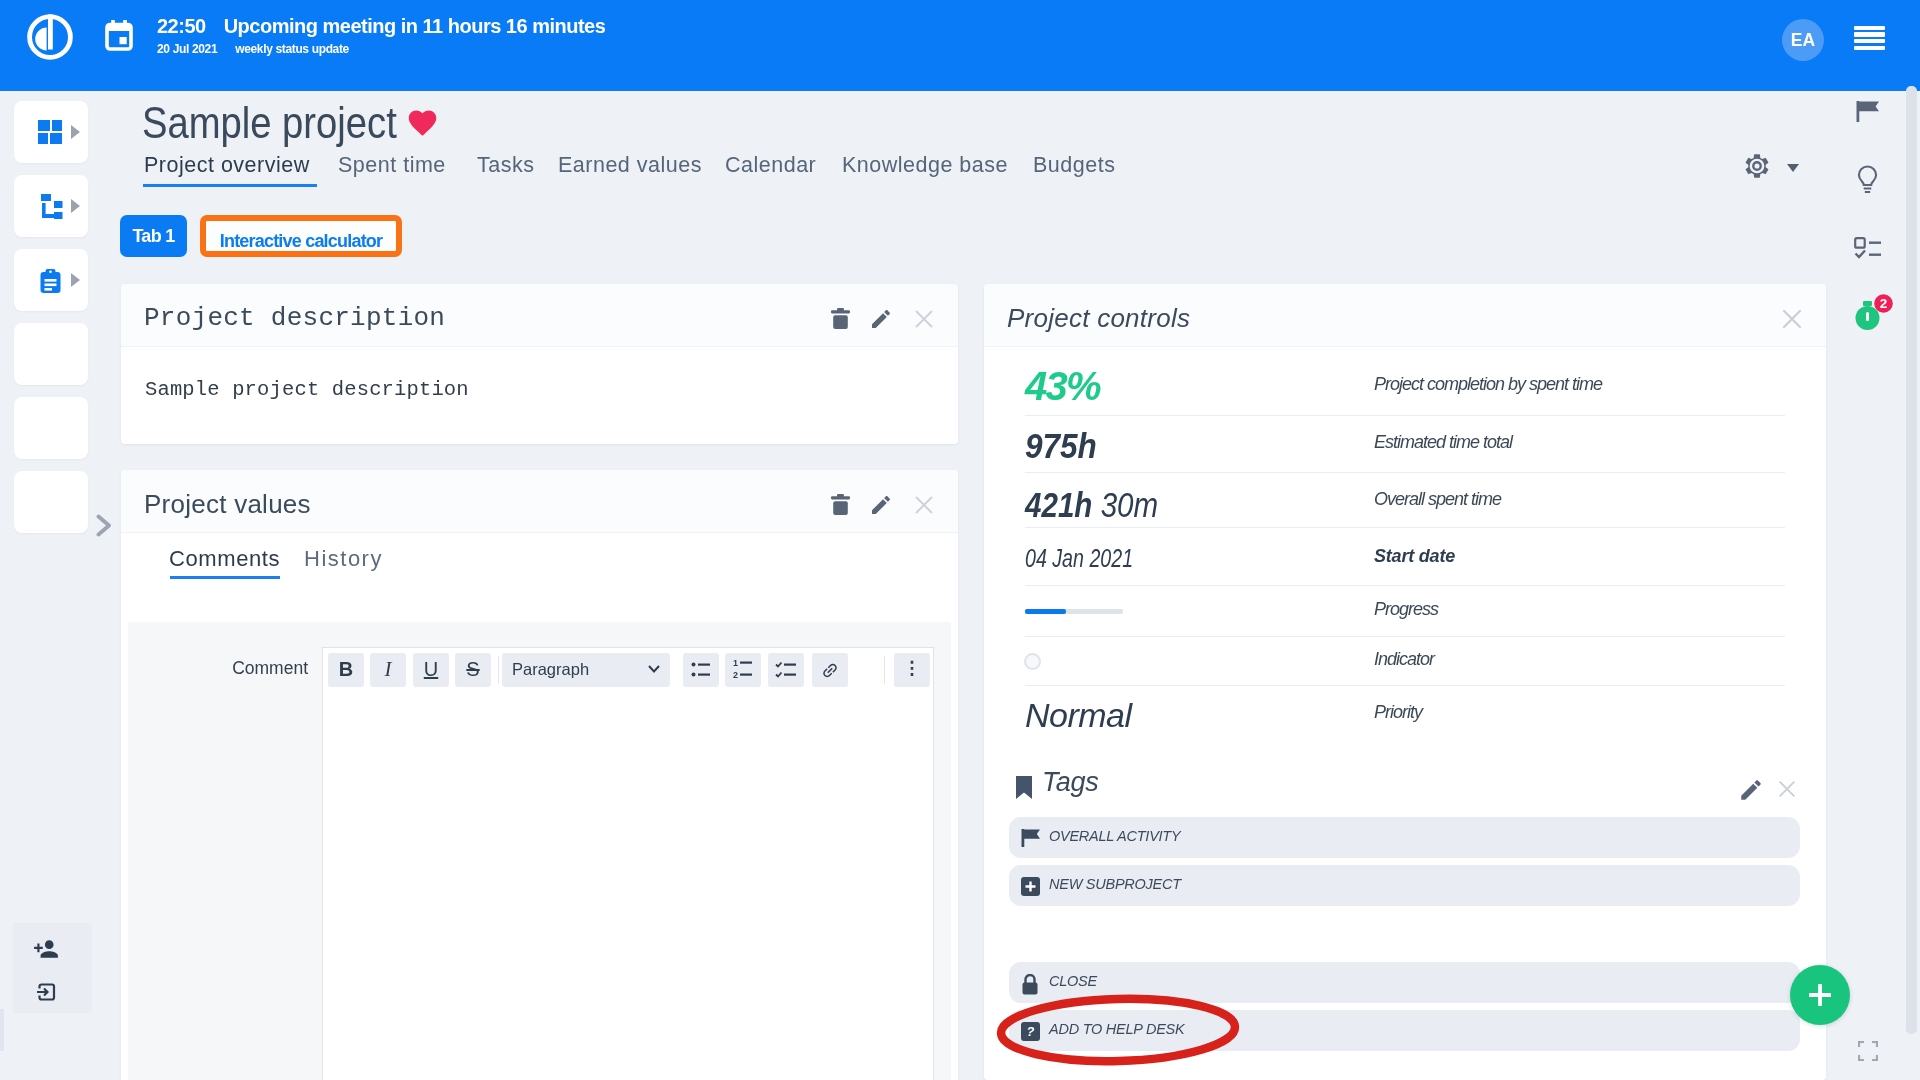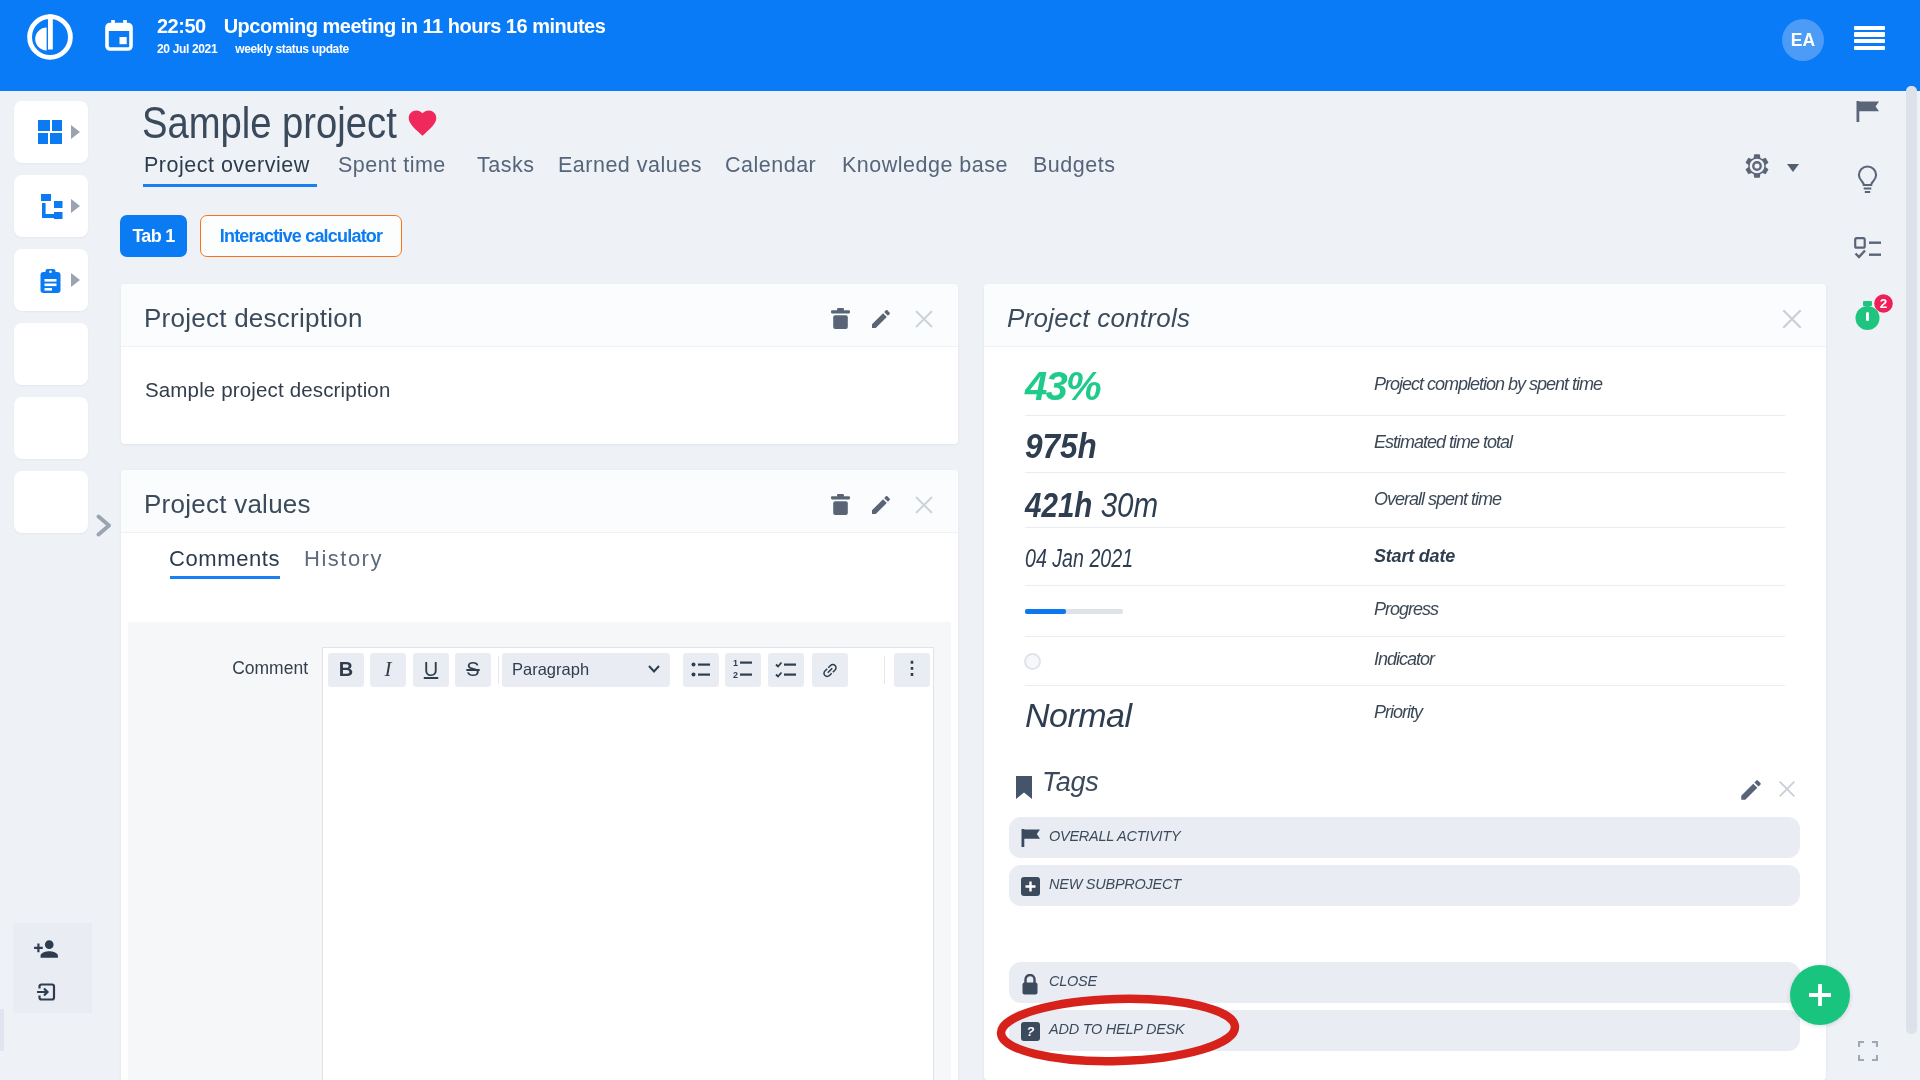--- a/index.html
+++ b/index.html
@@ -25,28 +25,28 @@
 #blpanel { position:absolute; left:13px; top:923px; width:79px; height:90px; background:#e9ecf2; }
 #lavsliver { position:absolute; left:0; top:1009px; width:4px; height:42px; background:#e2e5f0; }
 
 
 #h1 { position:absolute; left:142px; top:98px; font-size:44px; color:#3a4a5c; letter-spacing:0; white-space:nowrap; transform:scaleX(0.868); transform-origin:left top; }
 .nav-item { position:absolute; top:152.5px; font-size:21.5px; color:#55657a; white-space:nowrap; letter-spacing:0.5px; }
 #nav-underline { position:absolute; left:143px; top:184px; width:174px; height:3px; background:#1a7ff2; }
 #gear { position:absolute; left:1743px; top:152px; }
 #gear-caret { position:absolute; left:1787px; top:164px; width:0; height:0; border-left:6.5px solid transparent; border-right:6.5px solid transparent; border-top:8px solid #55606f; }
 #btn-tab1 { position:absolute; left:120px; top:215px; width:67px; height:42px; background:#0a7bf3; border-radius:7px; color:#fff; font-weight:bold; font-size:18px; text-align:center; line-height:42px; letter-spacing:-0.7px; }
-#btn-calc { position:absolute; left:200px; top:215px; width:202px; height:42px; background:#fcfdfd; border:1px solid #f97316; border-radius:7px; color:#0c7cf2; font-weight:bold; font-size:18px; text-align:center; line-height:40px; letter-spacing:-0.8px; }
+#btn-calc { position:absolute; left:200px; top:215px; width:202px; height:42px; background:#fcfdfd; border:6px solid #f97316; border-radius:7px; color:#0c7cf2; font-weight:bold; font-size:18px; text-align:center; line-height:40px; letter-spacing:-0.8px; }
 
 
 .card { position:absolute; background:#fff; border-radius:4px; box-shadow:0 1px 3px rgba(50,60,90,0.07); }
 .card-head { position:absolute; left:0; top:0; right:0; height:63px; background:#fbfcfd; border-bottom:1px solid #eff2f5; border-radius:4px 4px 0 0; }
 .card-title { position:absolute; left:23px; top:19px; font-size:26px; color:#3c4b5c; letter-spacing:0.25px; white-space:nowrap; }
 
-#card-desc { left:121px; top:284px; width:837px; height:160px; }
+#card-desc { left:121px; top:284px; width:837px; height:160px;font-family:Liberation Mono, monospace; }
 #desc-body { position:absolute; left:24px; top:94px; font-size:20.5px; color:#333e4c; letter-spacing:0.15px; }
 
 #card-hist { left:121px; top:470px; width:837px; height:614px; }
 #tab-comments { position:absolute; left:169px; top:546px; font-size:22px; color:#2d3c4d; letter-spacing:0.6px; }
 #tab-history { position:absolute; left:304px; top:546px; font-size:22px; color:#5f6b7d; letter-spacing:1.5px; }
 #tab-underline { position:absolute; left:170px; top:575.5px; width:110px; height:3.5px; background:#1a7ff2; }
 #form-area { position:absolute; left:128px; top:622px; width:823px; height:458px; background:#f6f7f9; }
 #comment-label { position:absolute; left:200px; top:658px; width:108px; text-align:right; font-size:17.5px; color:#333f4e; }
 #editor { position:absolute; left:322px; top:647px; width:612px; height:440px; background:#fff; border:1px solid #e0e4e9; border-bottom:none; }
 .tbtn { position:absolute; top:5px; width:36px; height:34px; background:#e9edf3; border-radius:3px; color:#2f3d4d; text-align:center; }

